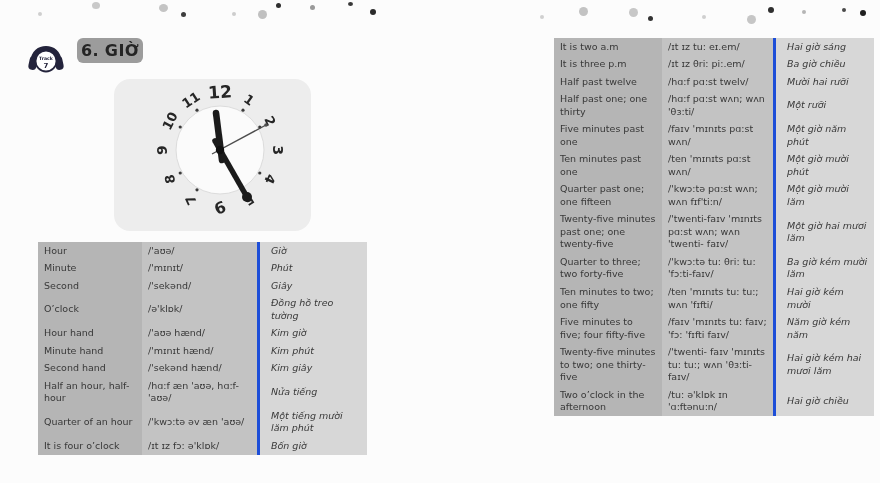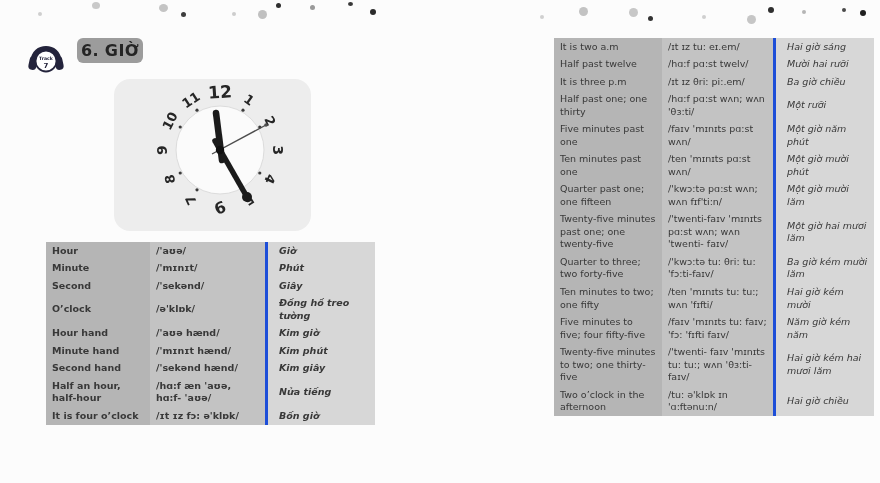--- a/index.html
+++ b/index.html
@@ -32,21 +32,21 @@
 
   
   table.vocab {
     position:absolute; border-collapse:separate; border-spacing:0;
     table-layout:fixed; font-size:9.5px; line-height:1.32; color:var(--text,#383838);
   }
   table.vocab td { box-sizing:border-box; vertical-align:middle; padding:2.5px 6px; word-wrap:break-word; }
   table.vocab td.col-en  { background:var(--col1_bg,#b5b5b5); }
   table.vocab td.col-ipa { background:var(--col2_bg,#c2c2c2); border-right:3px solid #1d4ed8; }
   table.vocab td.col-vi  { background:var(--col3_bg,#d7d7d7); font-style:italic;padding-left:11px; }
-  .left-table  { left:46px;  top:242px; width:329px;font-weight:bold; }
+  .left-table  { left:38px;  top:242px; width:329px; }
   .right-table { left:538px; top:38px;  width:320px;margin-left:16px; }
 </style>
 </head>
 <body>
 
 <div class="spread">
 
   <i class="dot" style="left:38px;top:12px;width:4px;height:4px;background:#cfcfcf"></i>
   <i class="dot" style="left:92px;top:2px;width:8px;height:7px;background:#c9c9c9"></i>
   <i class="dot" style="left:159px;top:4px;width:9px;height:8px;background:#c4c4c4"></i>
@@ -159,50 +159,55 @@
           <td class="col-en">Second hand</td>
           <td class="col-ipa">/'sekənd hænd/</td>
           <td class="col-vi">Kim giây</td>
         </tr>
         <tr>
           <td class="col-en">Half an hour, half-hour</td>
           <td class="col-ipa">/hɑ:f æn 'aʊə, hɑ:f- 'aʊə/</td>
           <td class="col-vi">Nửa tiếng</td>
         </tr>
         <tr>
+          <td class="col-en">Quarter of an hour</td>
+          <td class="col-ipa">/'kwɔ:tə əv æn 'aʊə/</td>
+          <td class="col-vi">Một tiếng mười lăm phút</td>
+        </tr>
+        <tr>
           <td class="col-en">It is four o’clock</td>
           <td class="col-ipa">/ɪt ɪz fɔ: ə'klɒk/</td>
           <td class="col-vi">Bốn giờ</td>
         </tr>
       </tbody>
   </table>
 
   <table class="vocab right-table">
     <colgroup>
         <col style="width:108px">
         <col style="width:114px">
         <col style="width:98px">
       </colgroup>
     <tbody>
         <tr>
           <td class="col-en">It is two a.m</td>
           <td class="col-ipa">/ɪt ɪz tu: eɪ.em/</td>
           <td class="col-vi">Hai giờ sáng</td>
         </tr>
         <tr>
+          <td class="col-en">It is three p.m</td>
+          <td class="col-ipa">/ɪt ɪz θri: pi:.em/</td>
+          <td class="col-vi">Ba giờ chiều</td>
+        </tr>
+        <tr>
           <td class="col-en">Half past twelve</td>
           <td class="col-ipa">/hɑ:f pɑ:st twelv/</td>
           <td class="col-vi">Mười hai rưỡi</td>
         </tr>
         <tr>
-          <td class="col-en">It is three p.m</td>
-          <td class="col-ipa">/ɪt ɪz θri: pi:.em/</td>
-          <td class="col-vi">Ba giờ chiều</td>
-        </tr>
-        <tr>
           <td class="col-en">Half past one; one thirty</td>
           <td class="col-ipa">/hɑ:f pɑ:st wʌn; wʌn 'θɜ:ti/</td>
           <td class="col-vi">Một rưỡi</td>
         </tr>
         <tr>
           <td class="col-en">Five minutes past one</td>
           <td class="col-ipa">/faɪv 'mɪnɪts pɑ:st wʌn/</td>
           <td class="col-vi">Một giờ năm phút</td>
         </tr>
         <tr>

